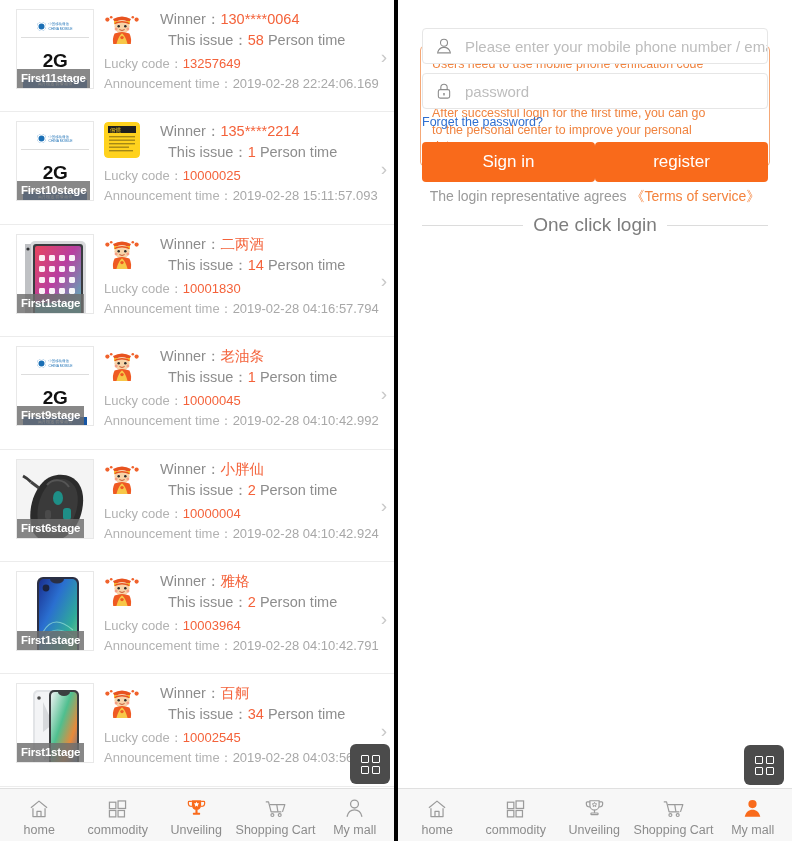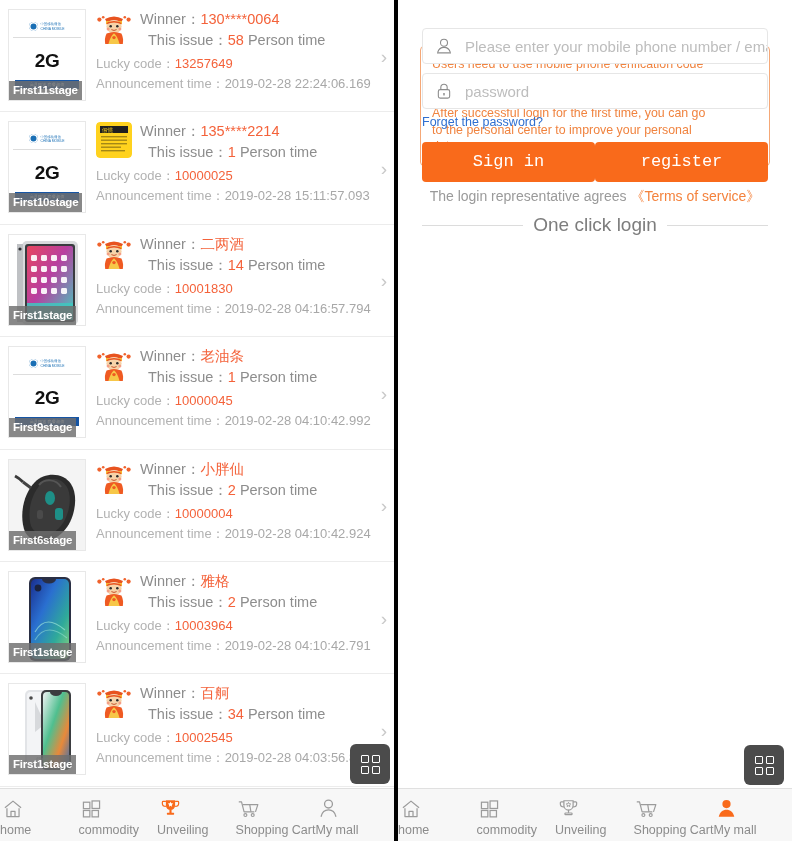--- a/index.html
+++ b/index.html
@@ -36,22 +36,22 @@
     position: relative;
     height: 112.4px;
     border-bottom: 1px solid #ececec;
     display: flex;
     align-items: flex-start;
     padding: 9px 0 0 0;
     background: #fff;
   }
   .thumb-wrap {
     position: relative;
-    width: 78px; height: 92px;
-    margin-left: 8px;
+    width: 78px; height: 80px;
+    margin-left: 16px;
     flex: 0 0 78px;
     border: 1px solid #e8e8e8;
     background: #fff;
     overflow: hidden;
   }
   .thumb-img { position: absolute; inset: 0; }
   .stage-tag {
     position: absolute;
     left: 0; bottom: 0;
     background: rgba(110,110,110,0.82);
@@ -89,21 +89,21 @@
   
   .art-iphone { background:#fff; }
 
   .row-body {
     flex: 1 1 auto;
     padding-left: 10px;
     padding-right: 26px;
     position: relative;
     min-width: 0;
   }
-  .row-top { display: flex; align-items: flex-start; }
+  .row-top { display: flex; align-items: flex-start; gap: 12px; }
   .avatar {
     width: 36px; height: 36px;
     flex: 0 0 36px;
     margin-top: 1px;
     position: relative;
   }
   .avatar.plain { border-radius: 4px; overflow: hidden; }
   .line-winner, .line-issue {
     font-size: 14.5px;
     color: #8d8d8d;
@@ -150,21 +150,21 @@
     position: absolute;
     left: 0; right: 0; bottom: 0;
     height: 53px;
     background: #f7f7f7;
     border-top: 1px solid #e0e0e0;
     display: flex;
   }
   .tab {
     flex: 1 1 0;
     display: flex; flex-direction: column;
-    align-items: flex-start; justify-content: center;
+    align-items: center; justify-content: center;
     gap: 2px;
     padding-top: 3px;
   }
   .tab-label { font-size: 12.5px; color: #8c8c8c; line-height: 14px; white-space: nowrap; }
   .tab.active .tab-label { color: #8c8c8c; }
   .tab-icon { width: 26px; height: 24px; display:flex; align-items:center; justify-content:center; }
   .tab-icon svg { display:block; }
 
   
   .login-wrap { position: absolute; left: 0; top: 0; right: 0; bottom: 53px; padding: 0 24px; }
@@ -198,21 +198,21 @@
     text-decoration: none;
     display: block;
   }
   .btn-row { display: flex; justify-content: space-between; margin-top: 13px; }
   .btn {
     width: 174px; height: 40px;
     background: #f96a1b;
     border: 0; border-radius: 4px;
     color: #ffffff;
     font-size: 17px;
-    font-family: Liberation Mono, monospace;
+    font-family: Liberation Sans, sans-serif;
     cursor: pointer;
     line-height: 40px;
     text-align: center;
     padding: 0;
   }
   .one-click {
     margin-top: 32px;
     display: flex; align-items: center; gap: 10px;
     color: #7d7d7d; font-size: 19px;
   }

